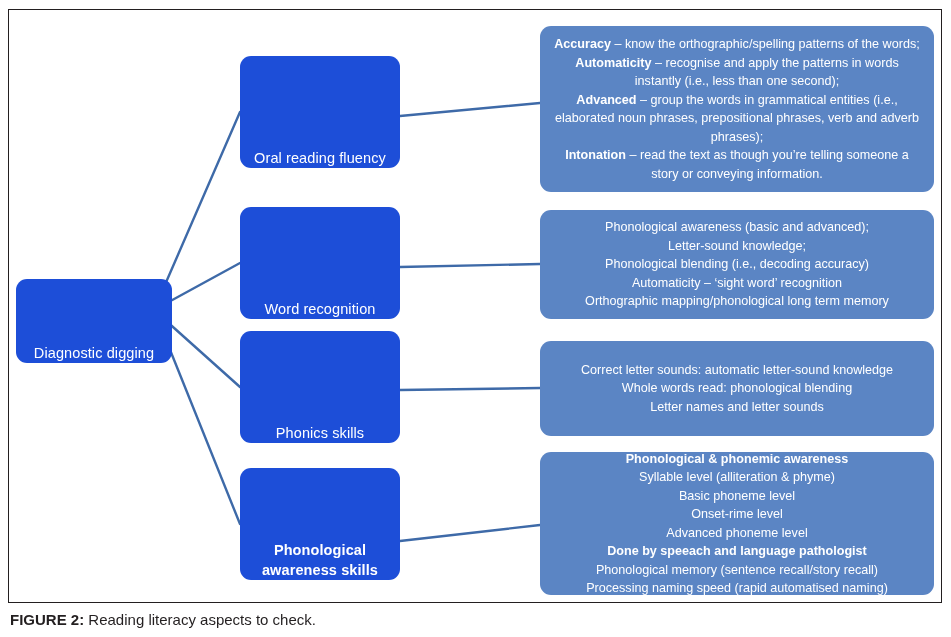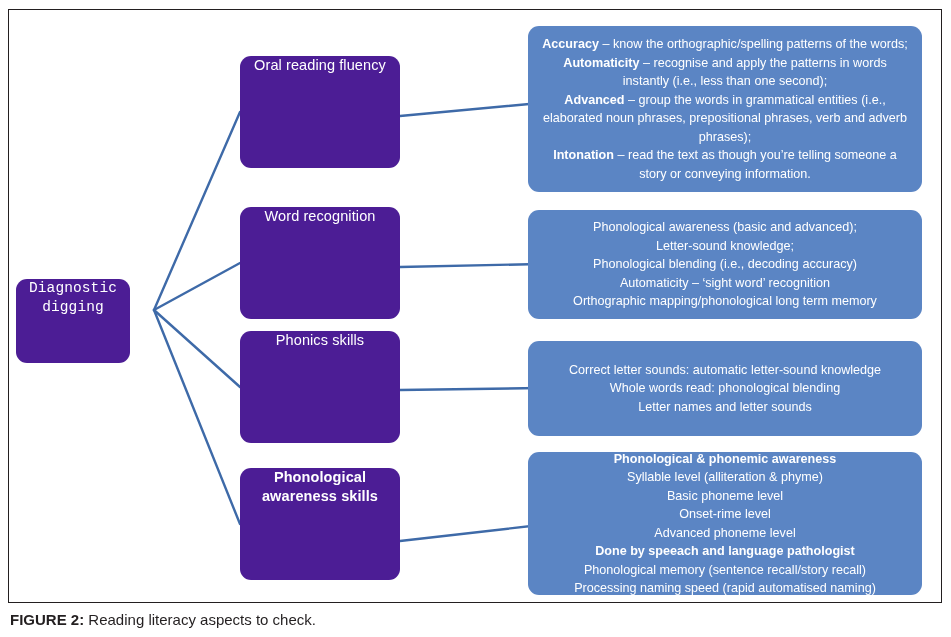--- a/index.html
+++ b/index.html
@@ -9,38 +9,38 @@
     color:#1a1a1a;
   }
   #figure-frame{
     position:absolute;left:8px;top:9px;width:934px;height:594px;
     border:1.5px solid #231f20;background:#ffffff;box-sizing:border-box;
   }
   #diagram-canvas{position:absolute;left:0;top:0;width:100%;height:100%;}
   #connector-layer{position:absolute;left:0;top:0;width:951px;height:637px;pointer-events:none;}
 
   .node-box{
-    position:absolute;background:#4c1d95;border-radius:11px;
-    display:flex;align-items:flex-start;justify-content:center;
+    position:absolute;background:#1d4ed8;border-radius:11px;
+    display:flex;align-items:flex-end;justify-content:center;
     color:#ffffff;text-align:center;box-sizing:border-box;
   }
   .node-box .node-label{
     font-size:14.5px;line-height:1.33;letter-spacing:.1px;padding:0 8px;
   }
 
-  .root-box{left:16px;top:279px;width:114px;height:84px;font-family:Liberation Mono, monospace;}
+  .root-box{left:16px;top:279px;width:156px;height:84px;}
 
   .branch-box{left:240px;width:160px;height:112px;}
   #branch-box-1{top:56px;}
   #branch-box-2{top:207px;}
   #branch-box-3{top:331px;}
   #branch-box-4{top:468px;font-weight:bold;}
 
   .detail-box{
-    position:absolute;left:528px;width:394px;background:#5B85C4;
+    position:absolute;left:540px;width:394px;background:#5B85C4;
     border-radius:11px;color:#ffffff;box-sizing:border-box;
     display:flex;align-items:center;justify-content:center;
   }
   #detail-box-1{top:26px;height:166px;}
   #detail-box-2{top:210px;height:109px;}
   #detail-box-3{top:341px;height:95px;}
   #detail-box-4{top:452px;height:143px;}
 
   .detail-lines{
     width:100%;text-align:center;font-size:12.6px;line-height:1.47;

